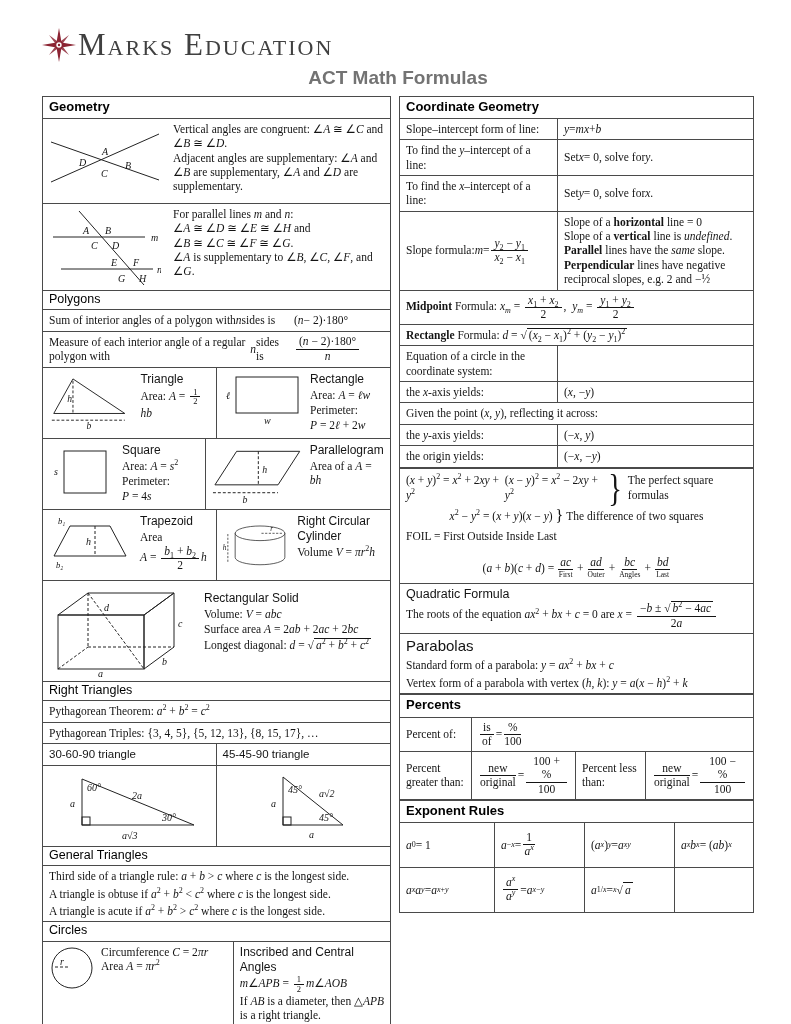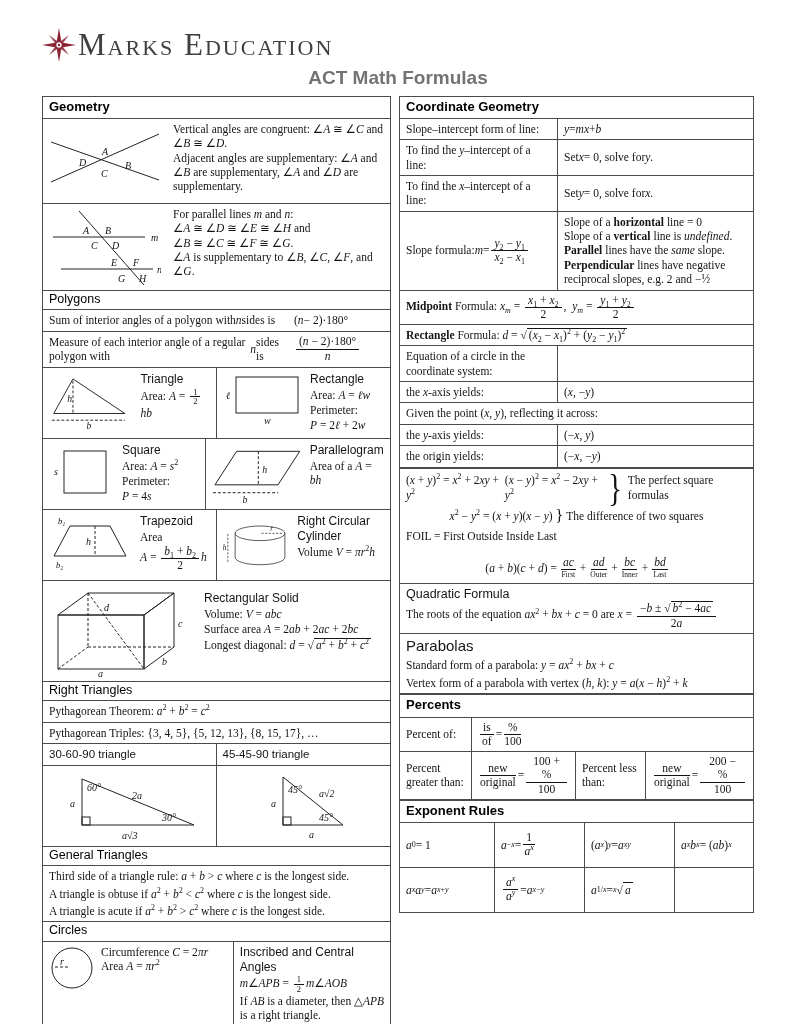--- a/index.html
+++ b/index.html
@@ -420,21 +420,21 @@
                   <span class="ubl">First</span>
                 </span>
               <span class="plus">+</span>
               <span class="ubg">
                   <span class="ubt"><i>ad</i></span>
                   <span class="ubl">Outer</span>
                 </span>
               <span class="plus">+</span>
               <span class="ubg">
                   <span class="ubt"><i>bc</i></span>
-                  <span class="ubl">Inner</span>
+                  <span class="ubl">Angles</span>
                 </span>
               <span class="plus">+</span>
               <span class="ubg">
                   <span class="ubt"><i>bd</i></span>
                   <span class="ubl">Last</span>
                 </span>
             </div>
           </div>
         </div>
         <div class="row">
@@ -474,21 +474,21 @@
                 <span>original</span>
               </span> = <span class="f">
                 <span>100 + %</span>
                 <span>100</span>
               </span></div>
           <div class="cell vd pw3 ctr">Percent less than:</div>
           <div class="cell grow ctr"><span class="f">
                 <span>new</span>
                 <span>original</span>
               </span> = <span class="f">
-                <span>200 − %</span>
+                <span>100 − %</span>
                 <span>100</span>
               </span></div>
         </div>
       </div>
 
       <div class="box exp">
         <div class="sec">Exponent Rules</div>
         <div class="row">
           <div class="cell vd ec1"><i>a</i><sup>0</sup> = 1</div>
           <div class="cell vd ec2"><i>a</i><sup>−<i>x</i></sup> = <span class="f">

